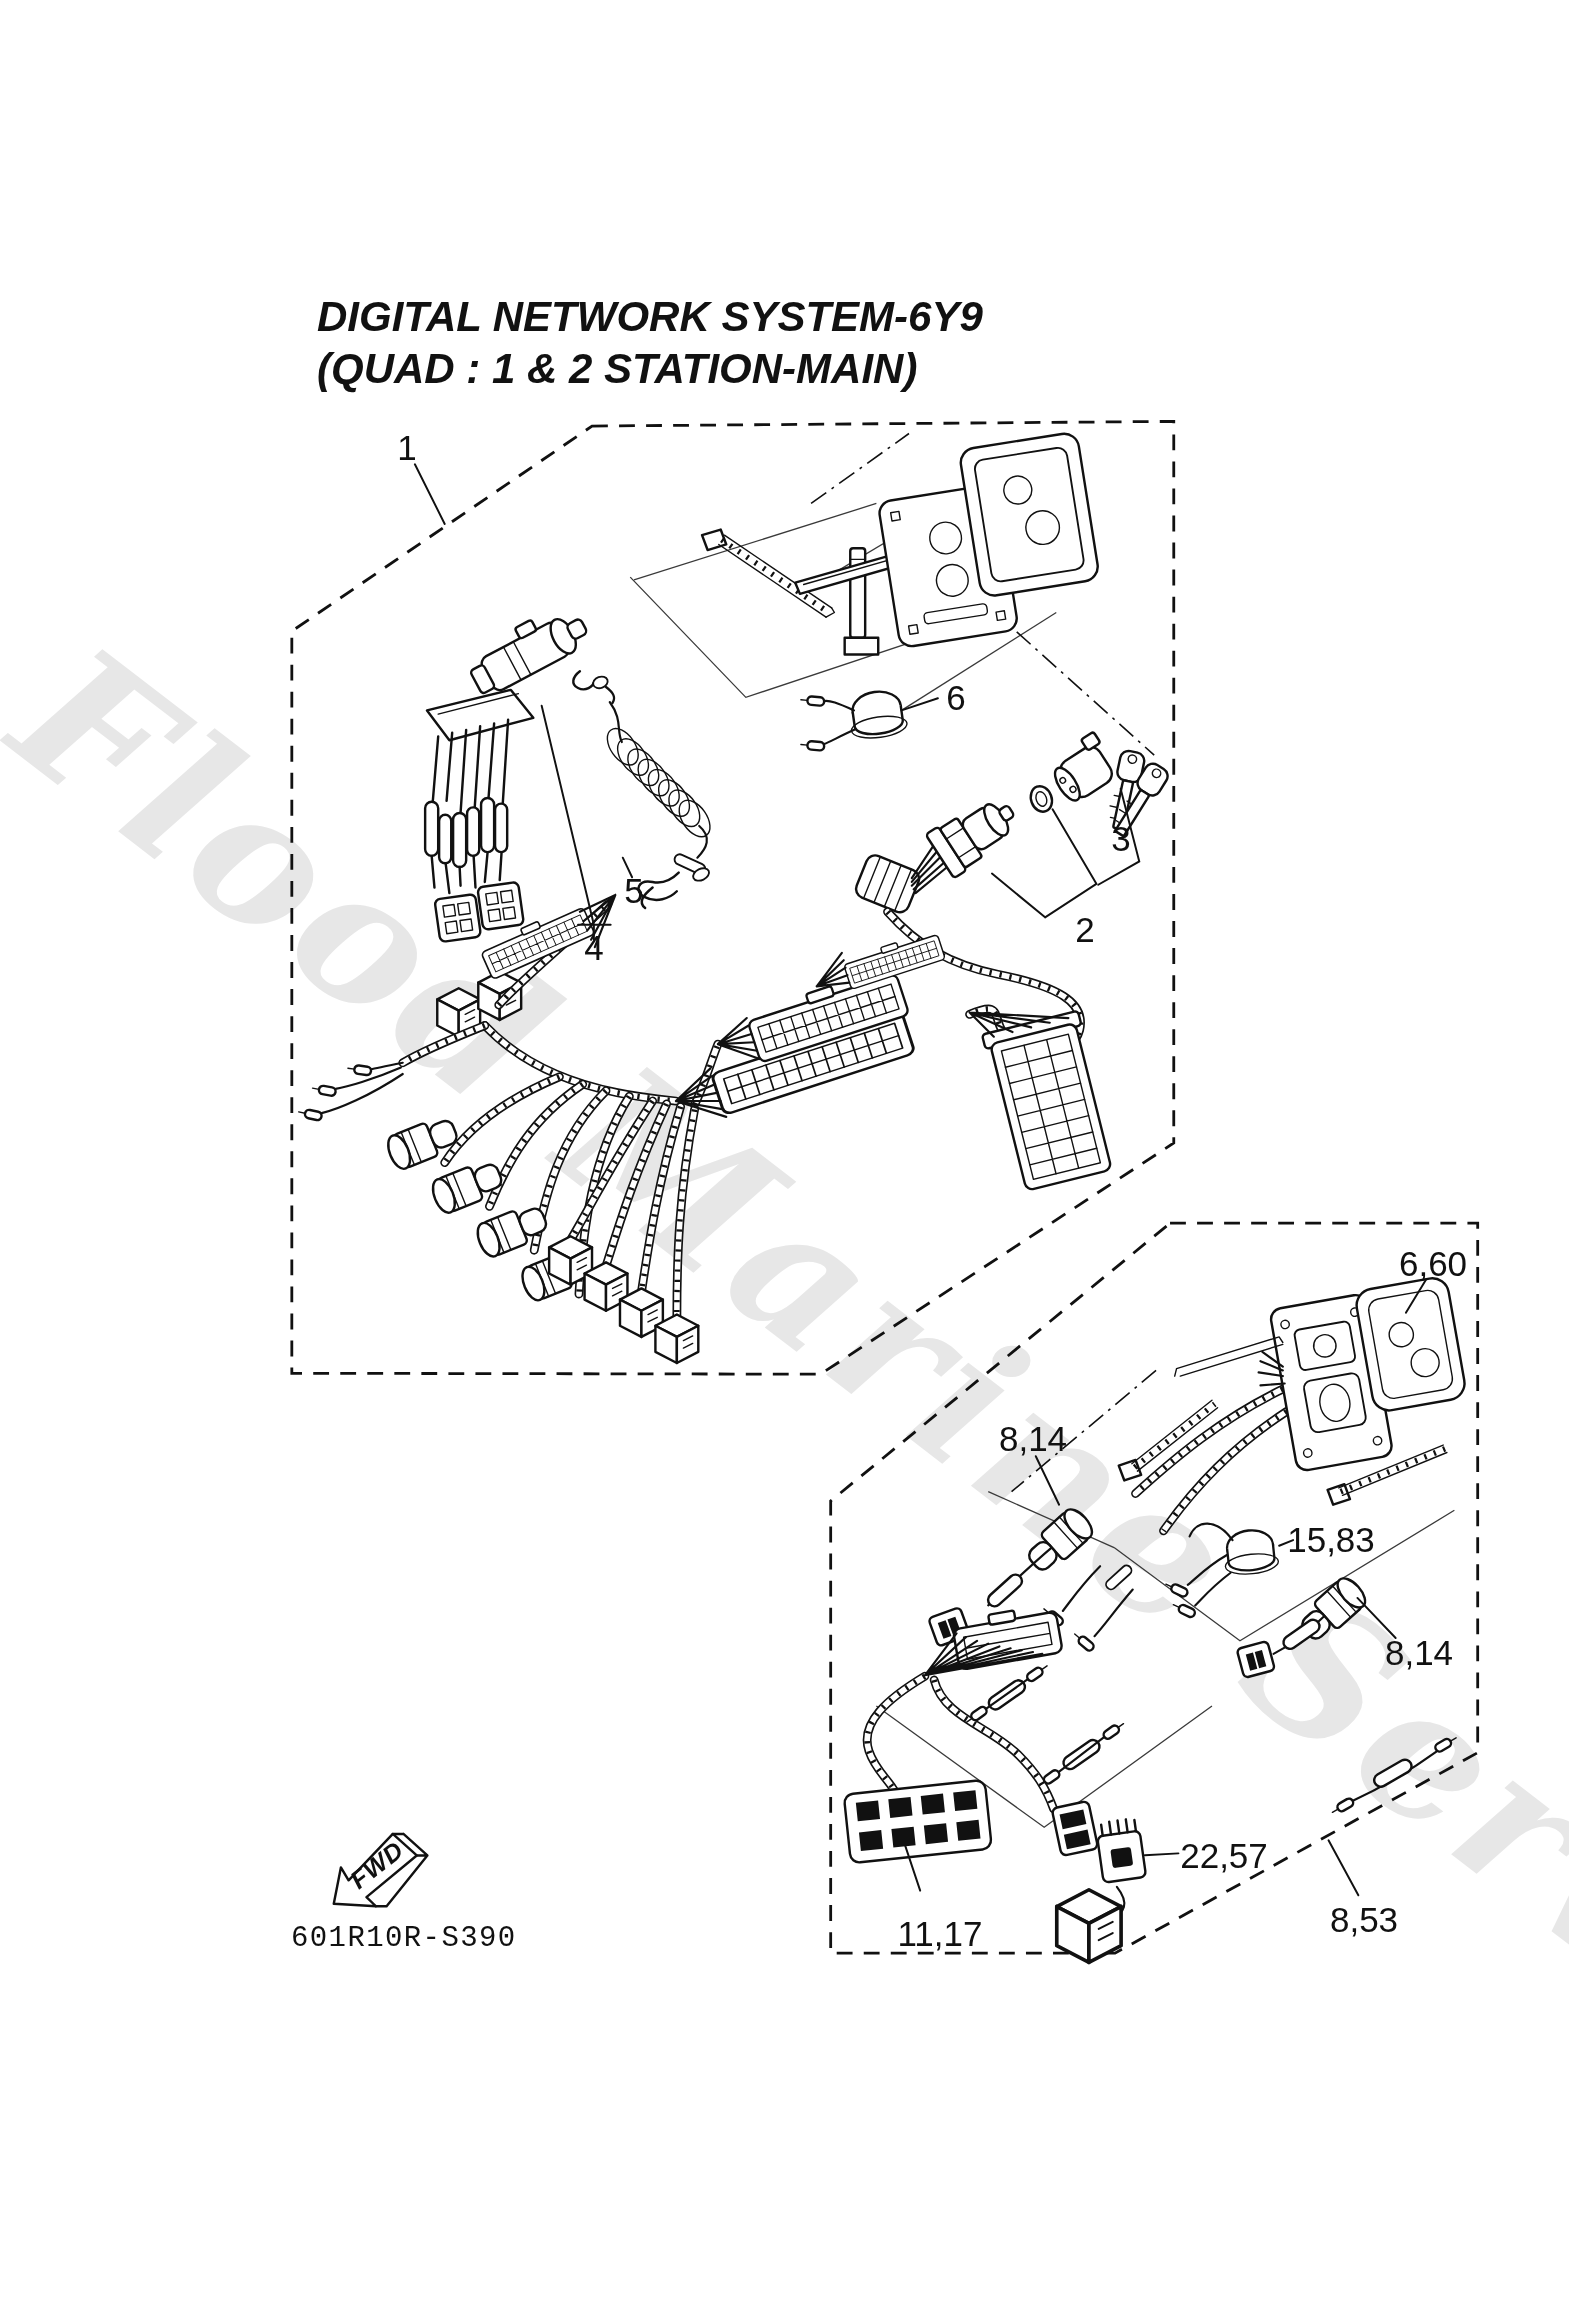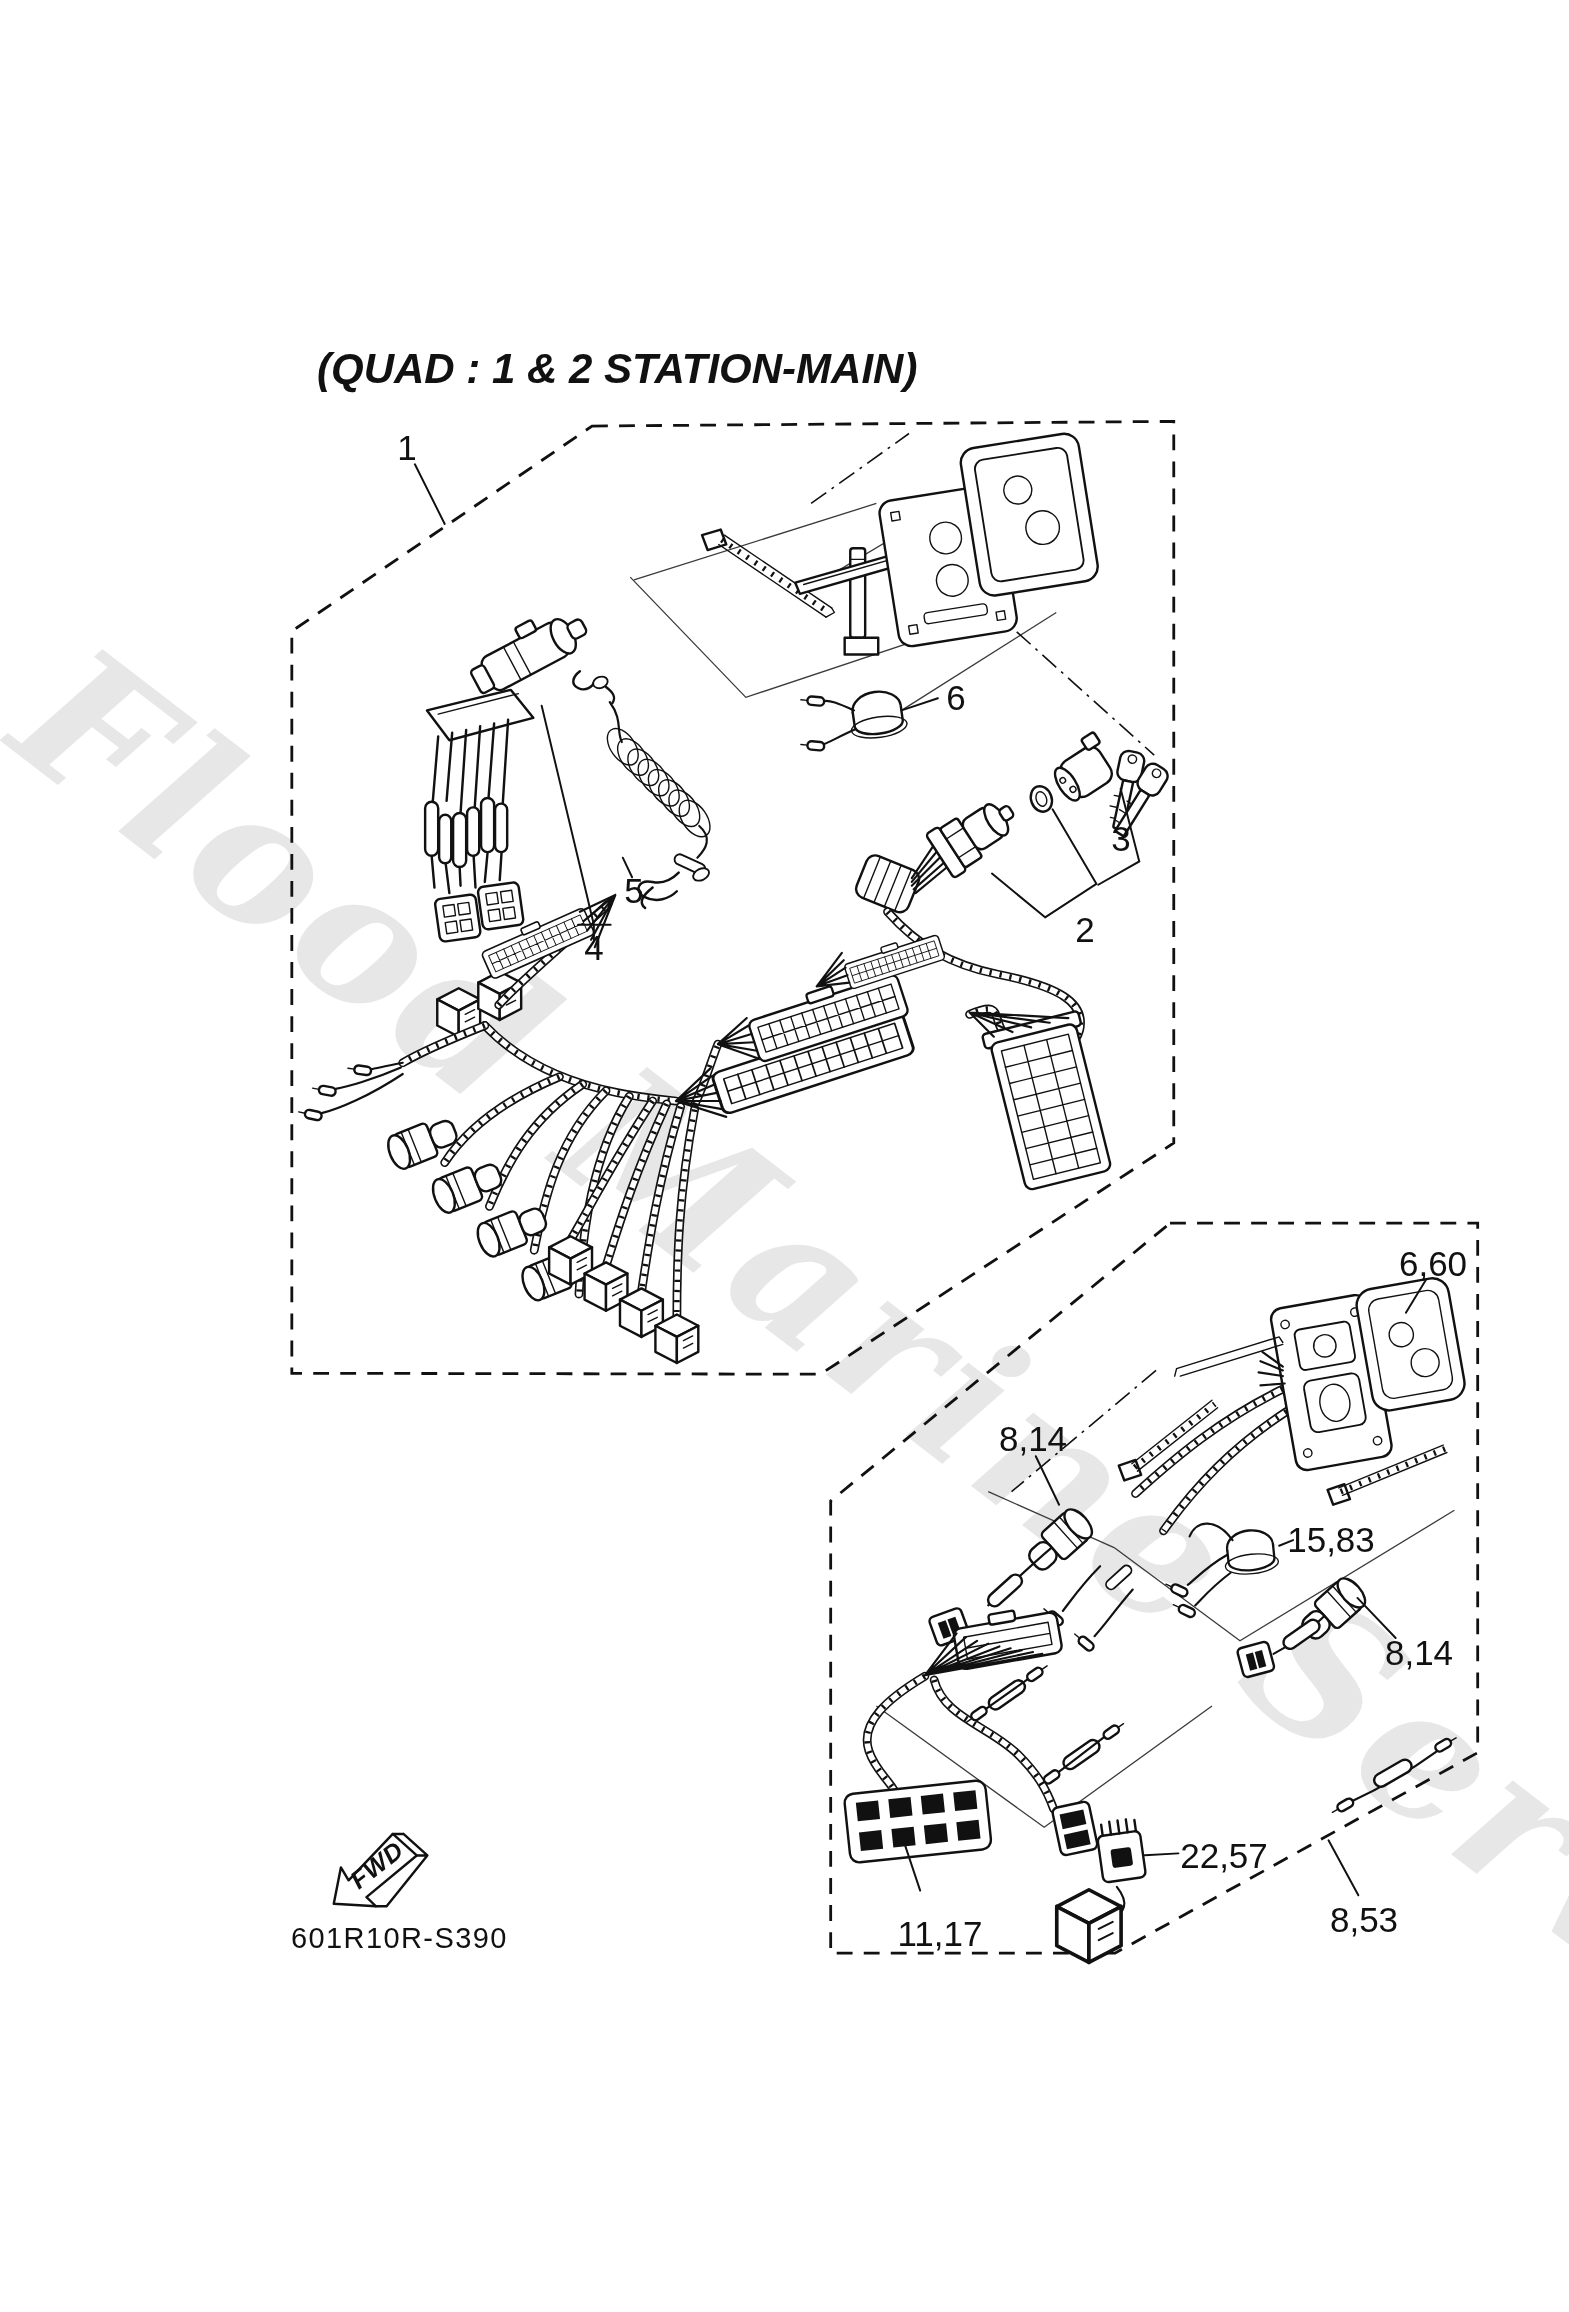--- a/index.html
+++ b/index.html
@@ -23,21 +23,21 @@
   .wire{fill:none;stroke:#111;stroke-width:2.3;stroke-linecap:round;}
   .tubeA{fill:none;stroke:#111;stroke-width:9.5;stroke-linecap:round;}
   .tubeB{fill:none;stroke:#fff;stroke-width:6;stroke-linecap:round;}
   .tubeC{fill:none;stroke:#111;stroke-width:6;stroke-dasharray:2.4 8.4;}
   
   .txt{position:absolute;z-index:3;white-space:nowrap;}
   .title-line{font-style:italic;font-weight:700;font-size:42px;line-height:1;letter-spacing:0px;}
   .t1{left:317px;top:296px;}
   .t2{left:317px;top:348px;text-align:right;}
   .co{font-size:35px;font-weight:400;line-height:1;transform:translate(-50%,-50%);}
-  .code{left:291px;top:1922px;font-size:29px;letter-spacing:1.4px;}
+  .code{left:291px;top:1922px;font-size:29px;letter-spacing:1.4px;font-family:Liberation Mono, monospace;}
   .fwdtxt{left:377px;top:1865px;font-style:italic;font-weight:700;font-size:25px;
           transform:translate(-50%,-50%) rotate(-38deg);letter-spacing:0.9px;}
 </style>
 </head>
 <body>
 
 <div class="page">
 
   <div class="wm">Flood Marine Services</div>
 
@@ -450,20 +450,21 @@
       <path class="lead" d="M1264,1988 L1228,1990"></path>
       <path class="lead" d="M1457,2033 L1425,1974"></path>
     </g>
 
     <g transform="translate(358,2042) rotate(-38)">
       <polygon class="fw" points="0,0 30,-26 28,-10 96,-20 102,14 32,16 34,30"></polygon>
       <path class="ln" d="M96,-20l9,7 M102,14l9,7 M34,30l9,7 M105,-13 L111,21 L43,37 L38,33"></path>
     </g>
   </svg>
 
+  <div class="txt title-line t1">DIGITAL NETWORK SYSTEM-6Y9</div>
   <div class="txt title-line t2">(QUAD : 1 &amp; 2 STATION-MAIN)</div>
 
   <div class="txt co" style="left:407px;top:447px">1</div>
   <div class="txt co" style="left:1085px;top:929px">2</div>
   <div class="txt co" style="left:1121px;top:838px">3</div>
   <div class="txt co" style="left:594px;top:947px">4</div>
   <div class="txt co" style="left:634px;top:890px">5</div>
   <div class="txt co" style="left:956px;top:697px">6</div>
   <div class="txt co" style="left:1033px;top:1438px">8,14</div>
   <div class="txt co" style="left:1433px;top:1263px">6,60</div>

